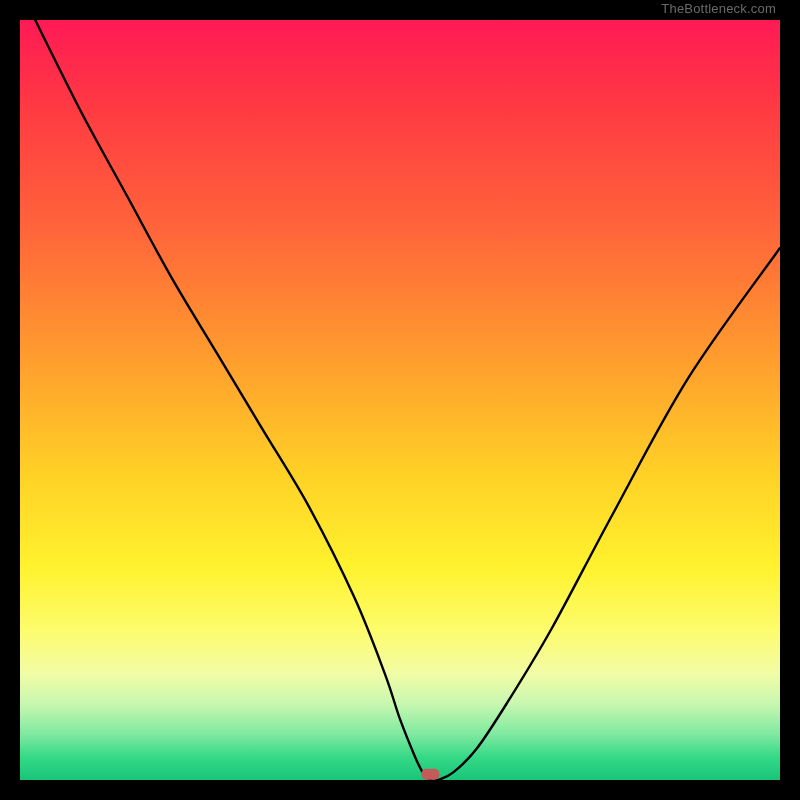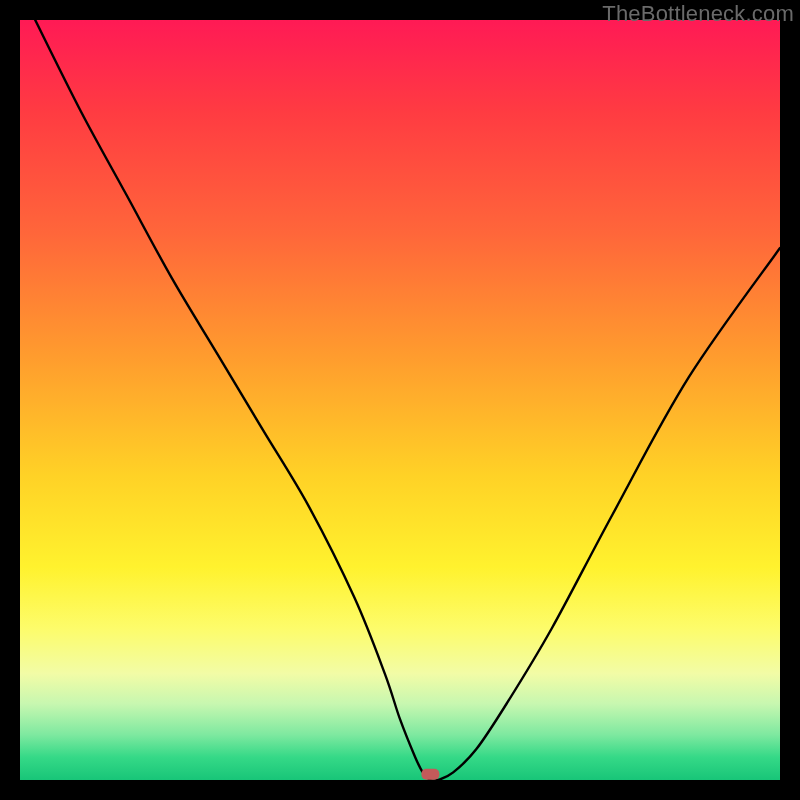--- a/index.html
+++ b/index.html
@@ -43,23 +43,23 @@
   .svg-layer {
     position: absolute;
     left: 20px;
     top: 20px;
     width: 760px;
     height: 760px;
   }
   .watermark {
     position: absolute;
     top: 1px;
-    right: 6px;
+    right: 24px;
     color: #6a6a6a;
-    font-size: 22px;
+    font-size: 13px;
     letter-spacing: 0.2px;
     font-weight: 500;
   }
 </style>
 </head>
 <body>
 
 <div class="frame">
 
   <div class="plot-bg"></div>

